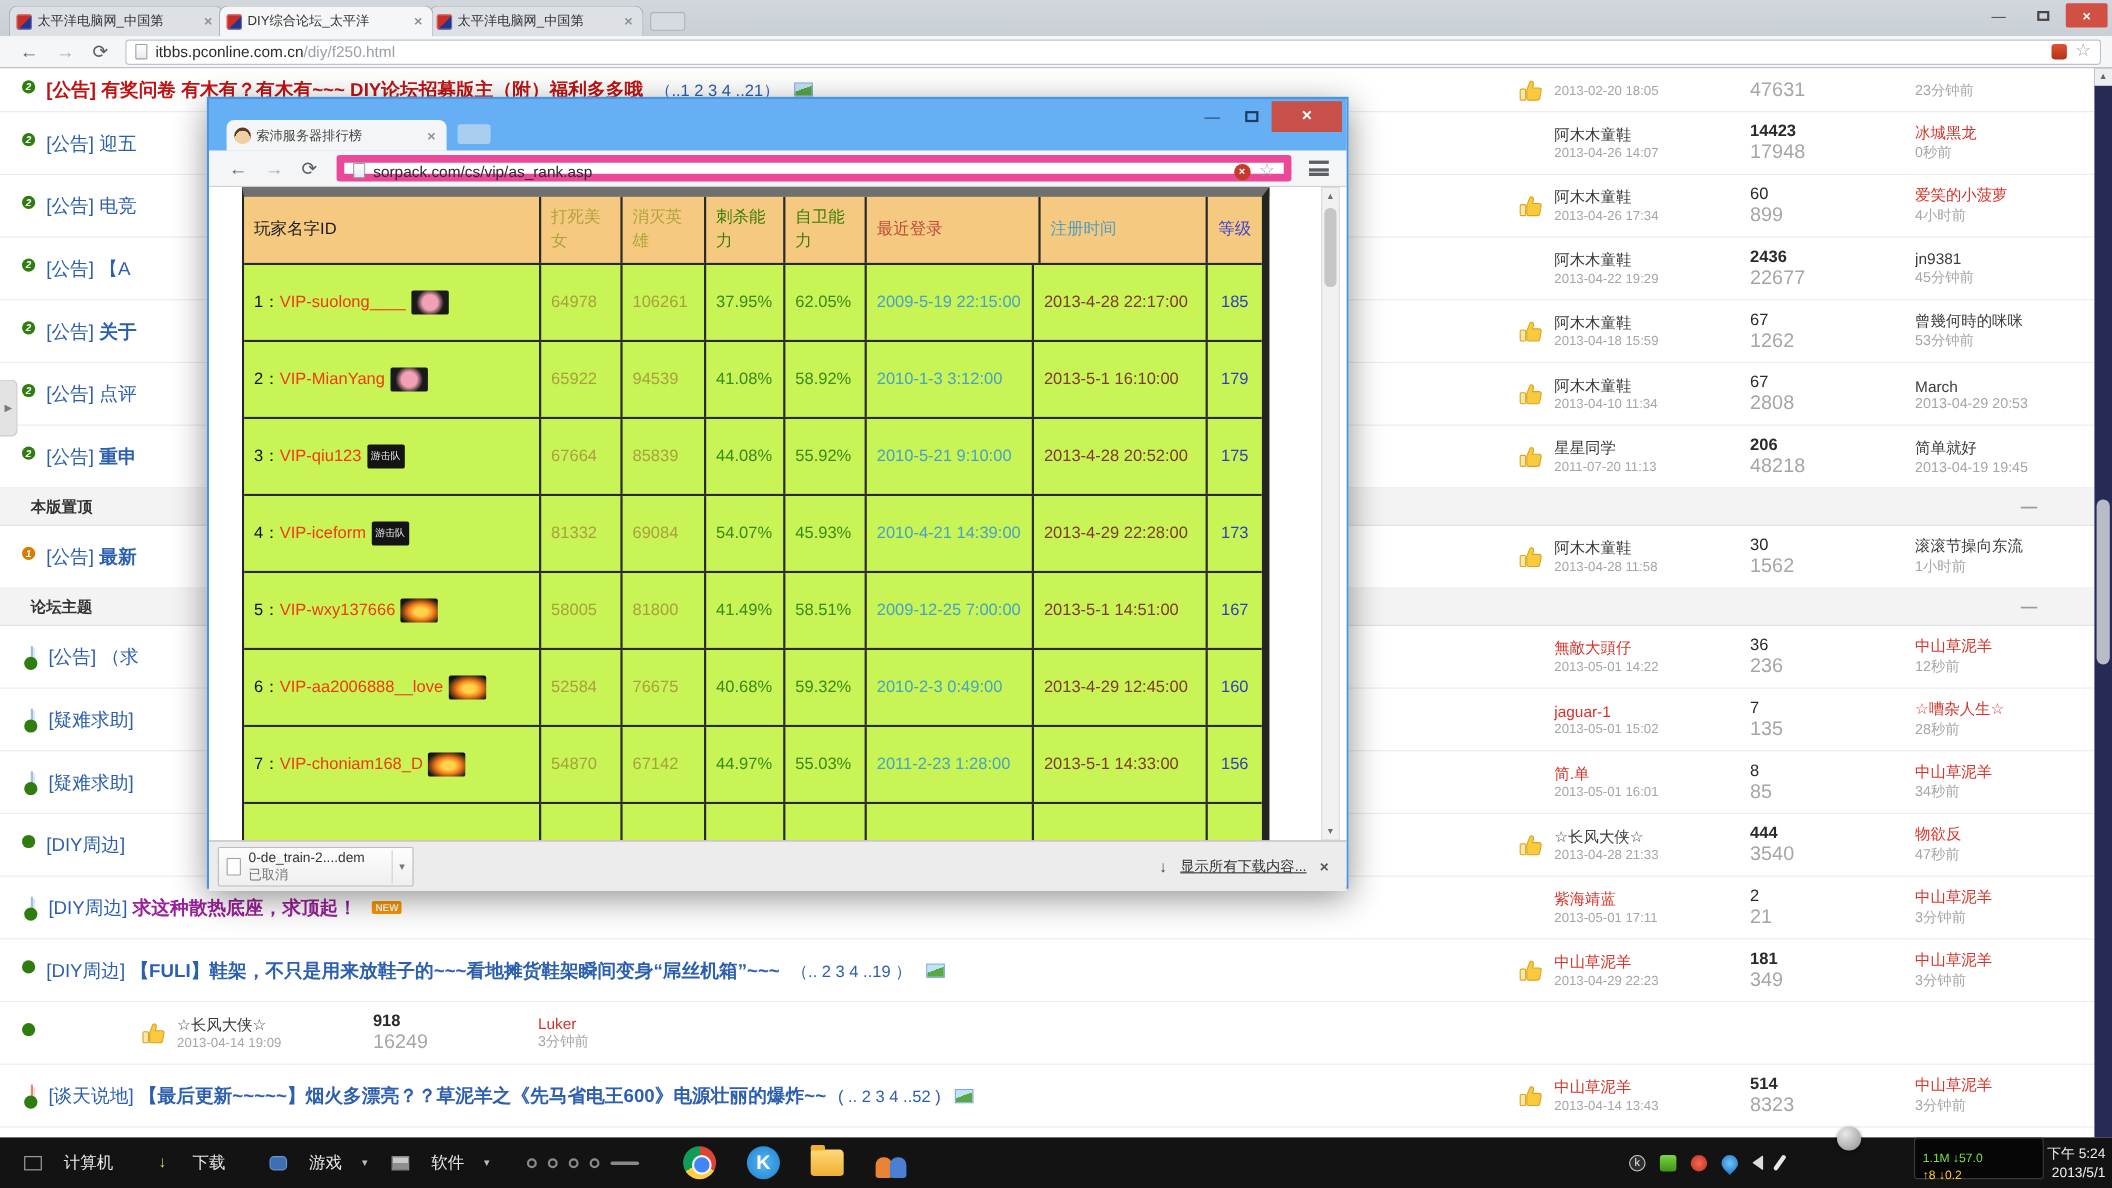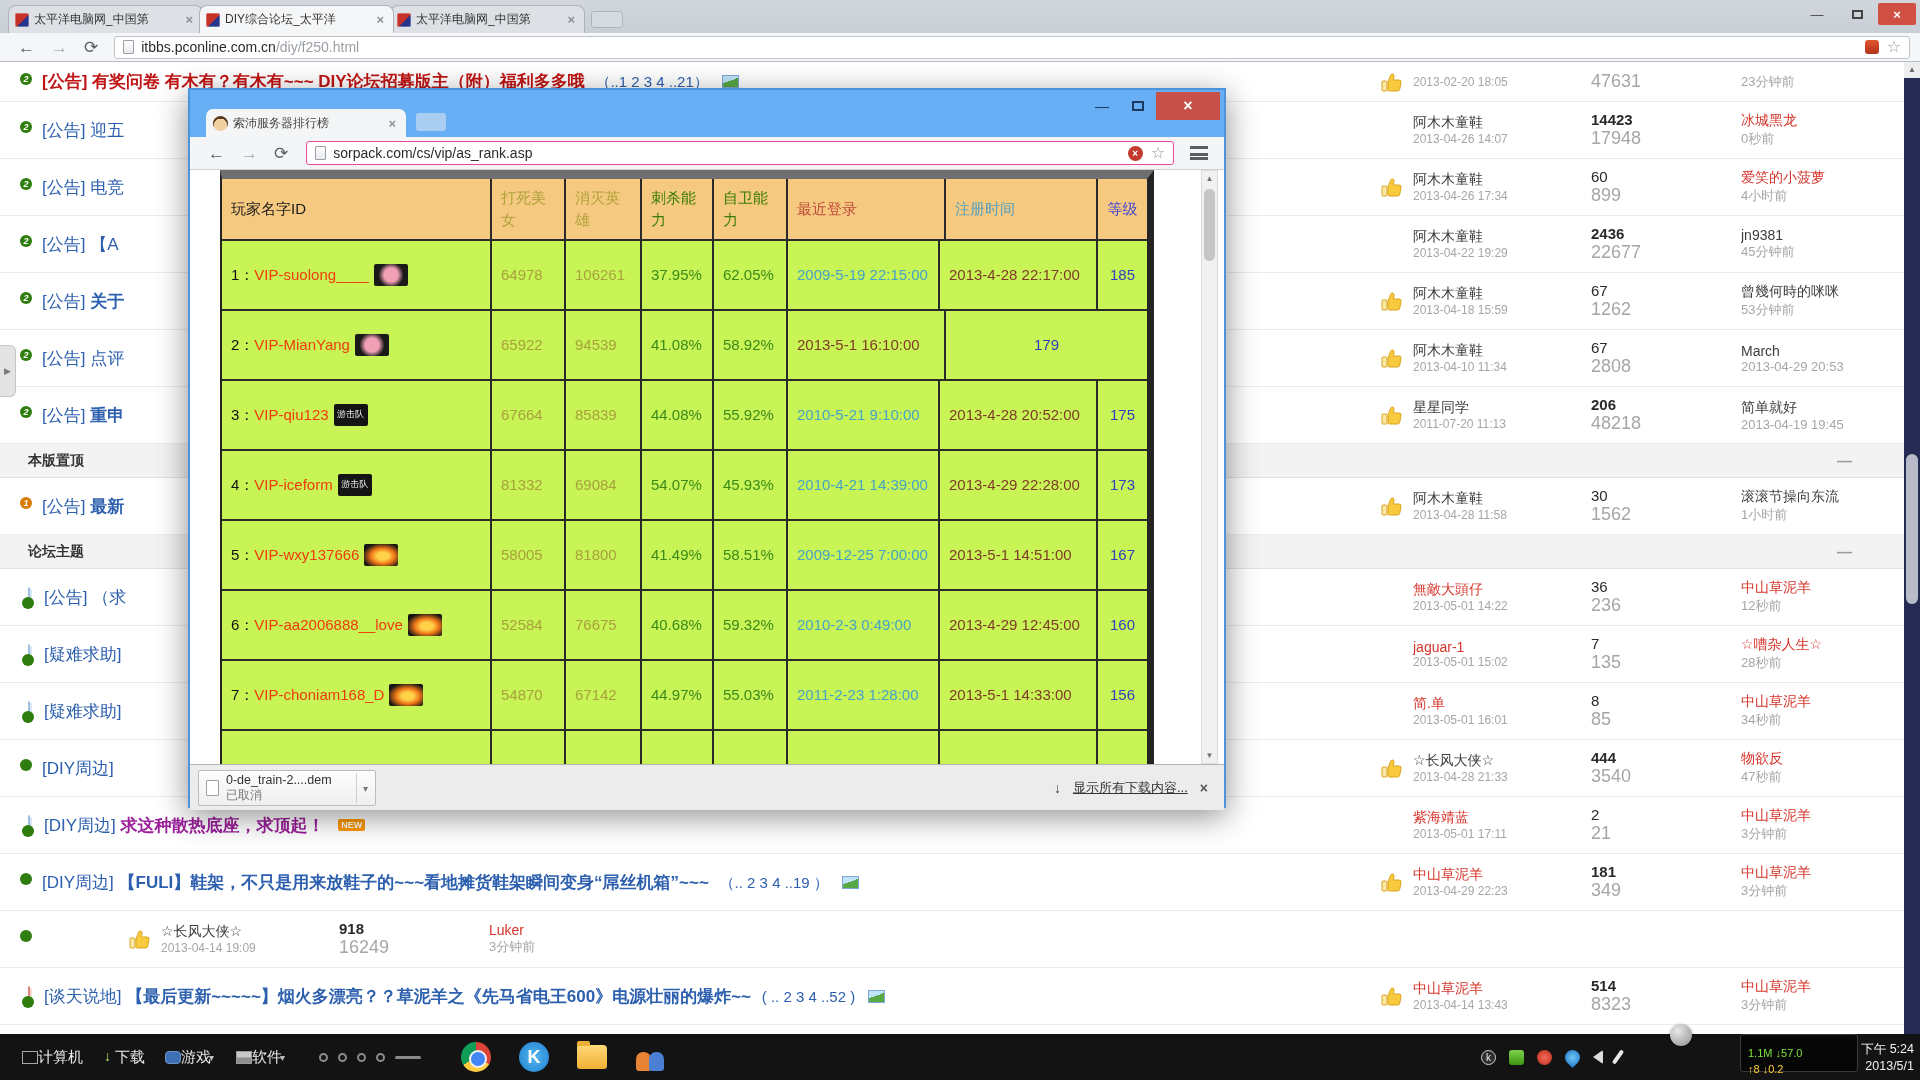--- a/index.html
+++ b/index.html
@@ -84,21 +84,21 @@
 .p-titlebar{position:relative;height:47px;background:#66AFF4}
 .p-controls{position:absolute;top:2px;right:4px;display:flex;align-items:center}
 .p-min,.p-max{width:36px;height:26px;display:flex;align-items:center;justify-content:center;color:#1E3A5F;font-size:14px}
 .p-max i{display:block;width:12px;height:10px;border:2px solid #1E3A5F}
 .p-close{width:64px;height:28px;background:#C75149;color:#fff;font-size:16px;font-weight:bold;display:flex;align-items:center;justify-content:center}
 .p-tab{position:absolute;left:16px;top:19px;width:200px;height:28px;background:#F4F5F6;border-radius:7px 7px 0 0;display:flex;align-items:center;padding:0 7px}
 .p-tab .t-title{font-size:12px;color:#444;flex:1;margin-left:5px;white-space:nowrap;overflow:hidden}
 .face-favicon{width:15px;height:15px;border-radius:50%;background:radial-gradient(circle at 50% 62%,#F0CFA0 0 55%,#5A3A22 56% 100%);flex:none}
 .p-stub{position:absolute;left:226px;top:23px;width:30px;height:18px;background:#A9CEF2;border-radius:3px}
 .p-toolbar{position:relative;height:33px;background:#F4F5F6;border-bottom:1px solid #D0D0D0;display:flex;align-items:center;padding:0 10px}
-.p-omnibox{flex:1;height:24px;background:#fff;border:1px solid #ec4899;border-radius:3px;margin:0 10px;display:flex;align-items:center;padding:0 8px;font-size:14px}
+.p-omnibox{flex:1;height:24px;background:#fff;border:7px solid #ec4899;border-radius:3px;margin:0 10px;display:flex;align-items:flex-start;padding:0 8px;font-size:14px}
 .blocked-ic{width:15px;height:15px;border-radius:50%;background:#C43B2E;color:#fff;font-size:10px;font-weight:bold;text-align:center;line-height:15px}
 .menu-ic{width:18px;height:14px;border-top:3px solid #5A5E63;border-bottom:3px solid #5A5E63;position:relative;margin:0 6px}
 .menu-ic::after{content:"";position:absolute;left:0;top:3.5px;width:18px;height:3px;background:#5A5E63}
 .p-content{position:relative;height:594px;background:#fff;overflow:hidden}
 .p-table{position:absolute;left:30px;top:0;width:934px;border-top:9px solid #6F6F6F;border-left:2px solid #242424;border-right:7px solid #242424;background:#C8F455}
 .ptr{display:flex;border-bottom:2px solid #2A2A2A;background:#C8F455}
 .ptr.phead{background:#F6C981;height:62px}
 .ptd{border-right:2px solid #2A2A2A;padding:4px 9px;display:flex;align-items:center;font-size:15px;line-height:1.5}
 .ptd:last-child{border-right:none;flex:1;justify-content:center}
 .ptr:not(.phead) .ptd{height:68px}
@@ -124,21 +124,21 @@
 .dl-name{font-size:12.5px;color:#333;white-space:nowrap;overflow:hidden}
 .dl-status{font-size:12px;color:#777}
 .dl-caret{color:#777;font-size:10px;border-left:1px solid #CFCFCF;padding-left:6px;margin-left:5px;align-self:stretch;display:flex;align-items:center}
 .dl-right{position:absolute;right:16px;top:0;height:46px;display:flex;align-items:center;gap:12px}
 .dl-arrow{color:#444;font-weight:bold;font-size:14px}
 .dl-showall{font-size:13px;color:#333;text-decoration:underline}
 .dl-close{color:#555;font-weight:bold;font-size:14px}
 
 
 .taskbar{position:absolute;left:0;bottom:0;width:1920px;height:46px;background:#131313;display:flex;align-items:center;color:#E8E8E8;z-index:20}
-.tb-item{display:flex;align-items:center;margin-left:22px;font-size:15px;gap:0}
+.tb-item{display:flex;align-items:center;margin-left:22px;font-size:15px;gap:20px}
 .tb-glyph{width:16px;height:13px;border:1px solid #A8A8A8;position:relative}
 .tb-glyph.dl{border:none;width:12px}
 .tb-glyph.dl::after{content:"↓";color:#B8E06A;font-size:14px;font-weight:bold;position:absolute;left:1px;top:-3px}
 .tb-glyph.game{border-radius:4px;background:#3D6FB4;border-color:#6C94C8}
 .tb-glyph.soft{background:linear-gradient(#C9C9C9 0 48%,#8E8E8E 52% 100%);border-color:#999}
 .tb-caret{color:#BDBDBD;font-size:10px;margin-left:-2px}
 .tb-dots{display:flex;align-items:center;gap:10px;margin-left:34px}
 .tb-dots i{width:9px;height:9px;border:2px solid #8A8A8A;border-radius:50%}
 .tb-dots .bar{width:26px;height:3px;background:#8A8A8A;border:none;border-radius:2px}
 .tb-apps{display:flex;align-items:center;gap:28px;margin-left:40px}
@@ -785,20 +785,21 @@
             <div class="ptr">
               <div class="ptd w-name">
                 <span class="pc-rank">2：</span>
                 <span class="pc-name">VIP-MianYang</span>
                 <span class="pbadge pink"></span>
               </div>
               <div class="ptd w-v1 pc-v">65922</div>
               <div class="ptd w-v2 pc-v">94539</div>
               <div class="ptd w-v3 pc-p">41.08%</div>
               <div class="ptd w-v4 pc-p">58.92%</div>
+              <div class="ptd w-reg pc-reg">2010-1-3 3:12:00</div>
               <div class="ptd w-login pc-login">2013-5-1 16:10:00</div>
               <div class="ptd pc-level">179</div>
             </div>
             <div class="ptr">
               <div class="ptd w-name">
                 <span class="pc-rank">3：</span>
                 <span class="pc-name">VIP-qiu123</span>
                 <span class="pbadge team">游击队</span>
               </div>
               <div class="ptd w-v1 pc-v">67664</div>

